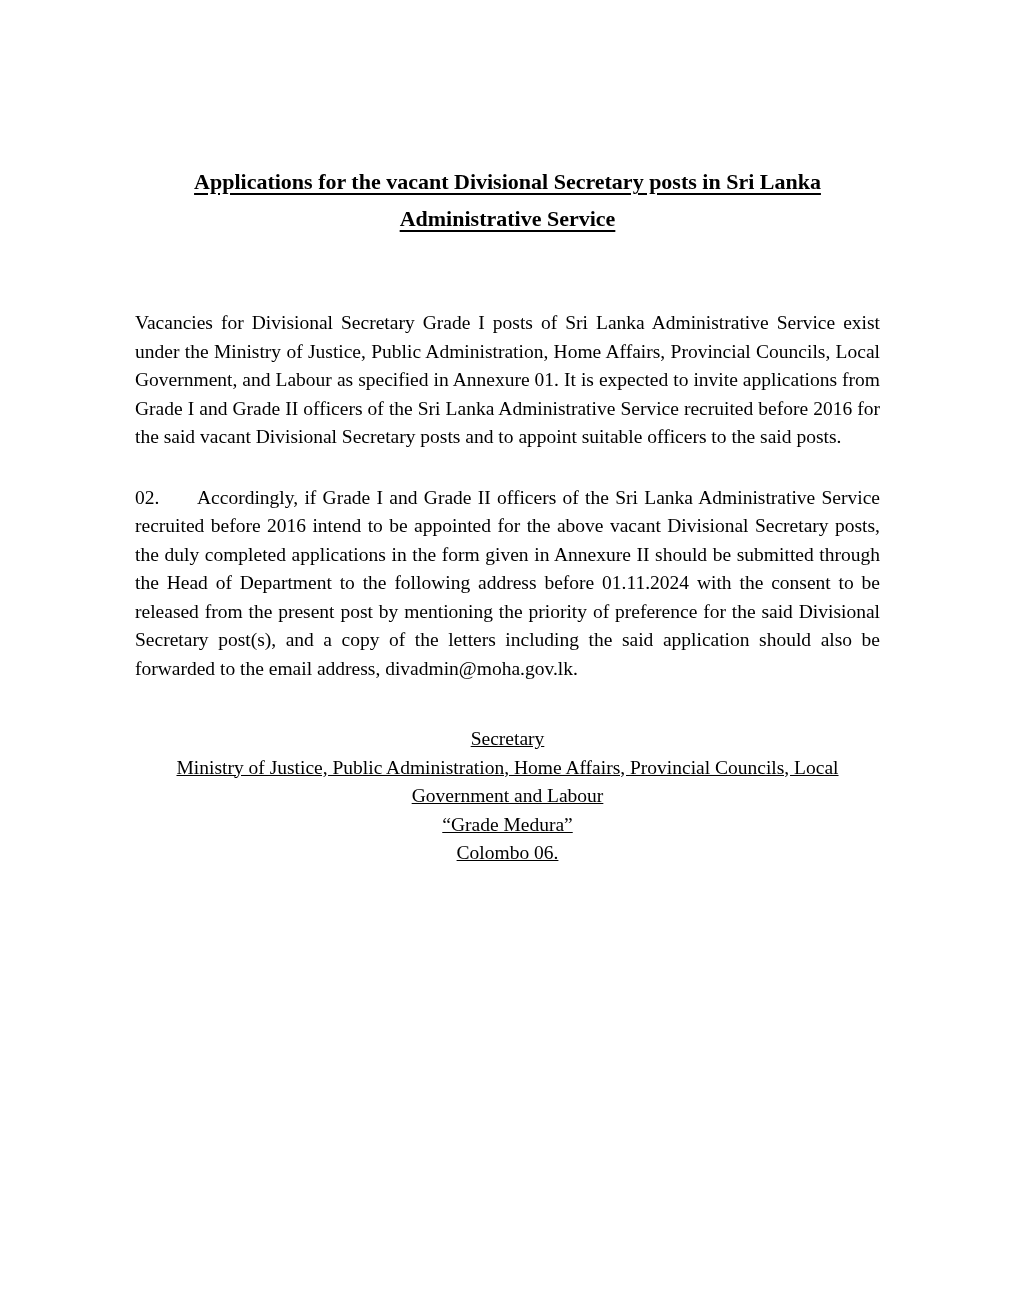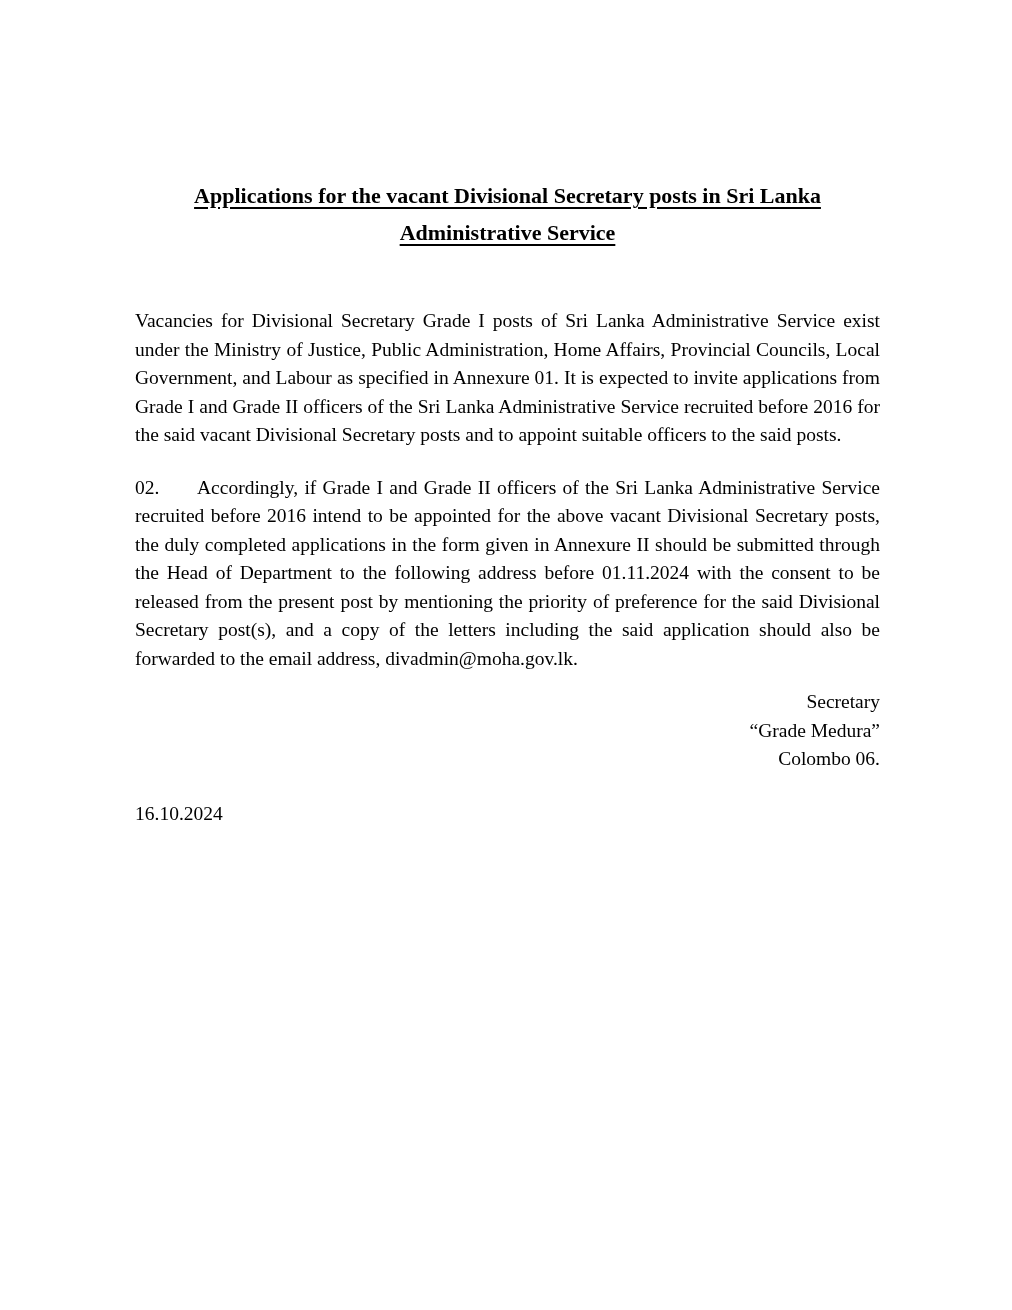--- a/index.html
+++ b/index.html
@@ -15,51 +15,52 @@
   }
   .page {
     position: relative;
     width: 1012px;
     height: 1310px;
     background: #ffffff;
   }
   .content {
     position: absolute;
     left: 135px;
-    top: 14px;
+    top: 0;
     width: 745px;
   }
   .doc-title {
     margin-top: 163px;
     text-align: center;
     font-size: 22px;
     font-weight: bold;
     line-height: 37px;
   }
   .doc-title .underlined {
     text-decoration: underline;
     text-decoration-thickness: 2px;
     text-underline-offset: 4px;
   }
   .para {
     font-size: 19.5px;
     line-height: 28.5px;
     text-align: justify;
   }
-  .para-1 { margin-top: 56px; }
-  .para-2 { margin-top: 24px; }
+  .para-1 { margin-top: 72px; }
+  .para-2 { margin-top: 32px; }
   .para-num {
     display: inline-block;
     width: 62px;
   }
   .signature-block {
-    margin-top: 15px;
+    margin-top: 42px;
     font-size: 19.5px;
     line-height: 28.5px;
-    text-align: right;
+    text-align: center;
+    text-decoration: underline;
   }
   .date-line {
     margin-top: 26px;
     font-size: 19.5px;
     line-height: 28.5px;
   }
 </style>
 </head>
 <body>
 
@@ -71,20 +72,20 @@
     </h1>
 
     <p class="para para-1">Vacancies for Divisional Secretary Grade I posts of Sri Lanka Administrative Service exist under the Ministry of Justice, Public Administration, Home Affairs, Provincial Councils, Local Government, and Labour as specified in Annexure 01. It is expected to invite applications from Grade I and Grade II officers of the Sri Lanka Administrative Service recruited before 2016 for the said vacant Divisional Secretary posts and to appoint suitable officers to the said posts.</p>
 
     <p class="para para-2">
       <span class="para-num">02.</span><span>Accordingly, if Grade I and Grade II officers of the Sri Lanka Administrative Service recruited before 2016 intend to be appointed for the above vacant Divisional Secretary posts, the duly completed applications in the form given in Annexure II should be submitted through the Head of Department to the following address before 01.11.2024 with the consent to be released from the present post by mentioning the priority of preference for the said Divisional Secretary post(s), and a copy of the letters including the said application should also be forwarded to the email address, divadmin@moha.gov.lk.</span>
     </p>
 
     <div class="signature-block">
       <div>Secretary</div>
+      <div>Ministry of Justice, Public Administration, Home Affairs, Provincial Councils, Local Government and Labour</div>
       <div>“Grade Medura”</div>
       <div>Colombo 06.</div>
     </div>
 
-    <div class="date-line">16.10.2024</div>
 
   </div>
 </div>
 
 </body></html>

